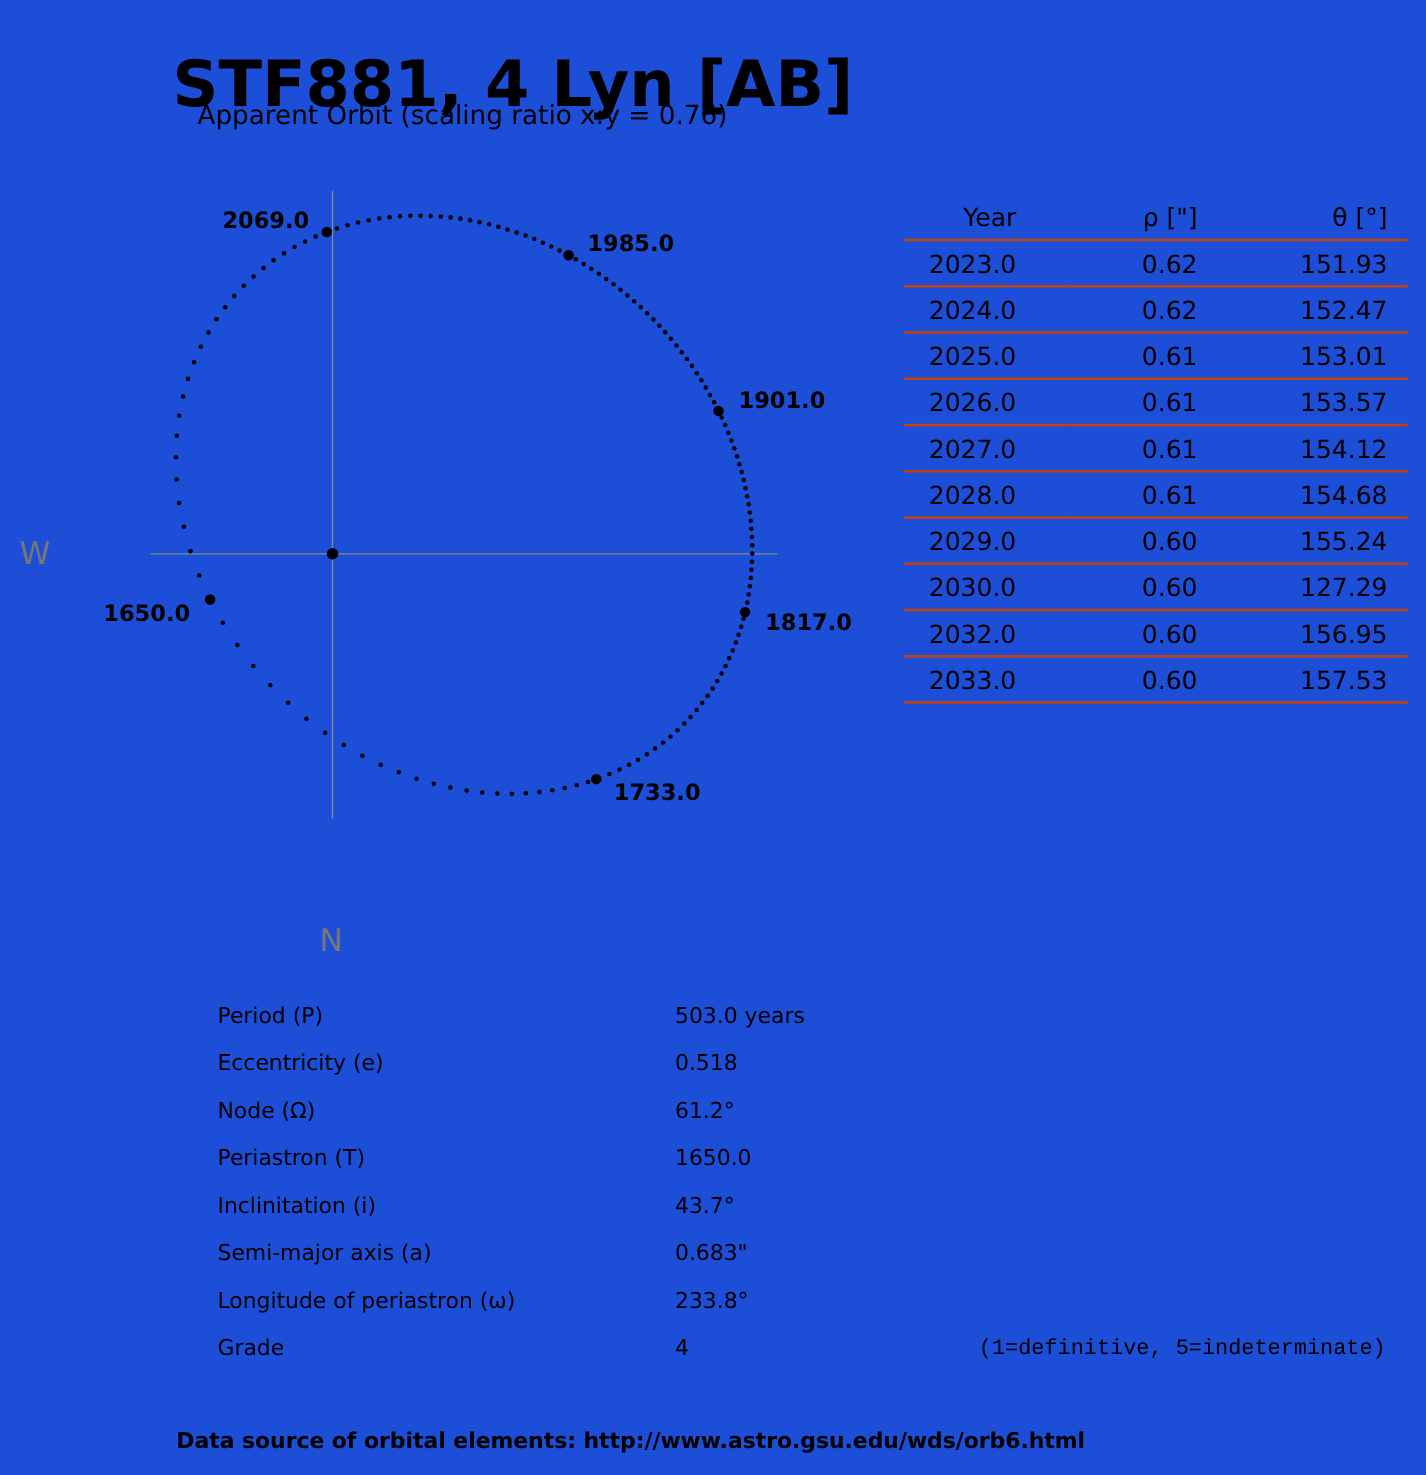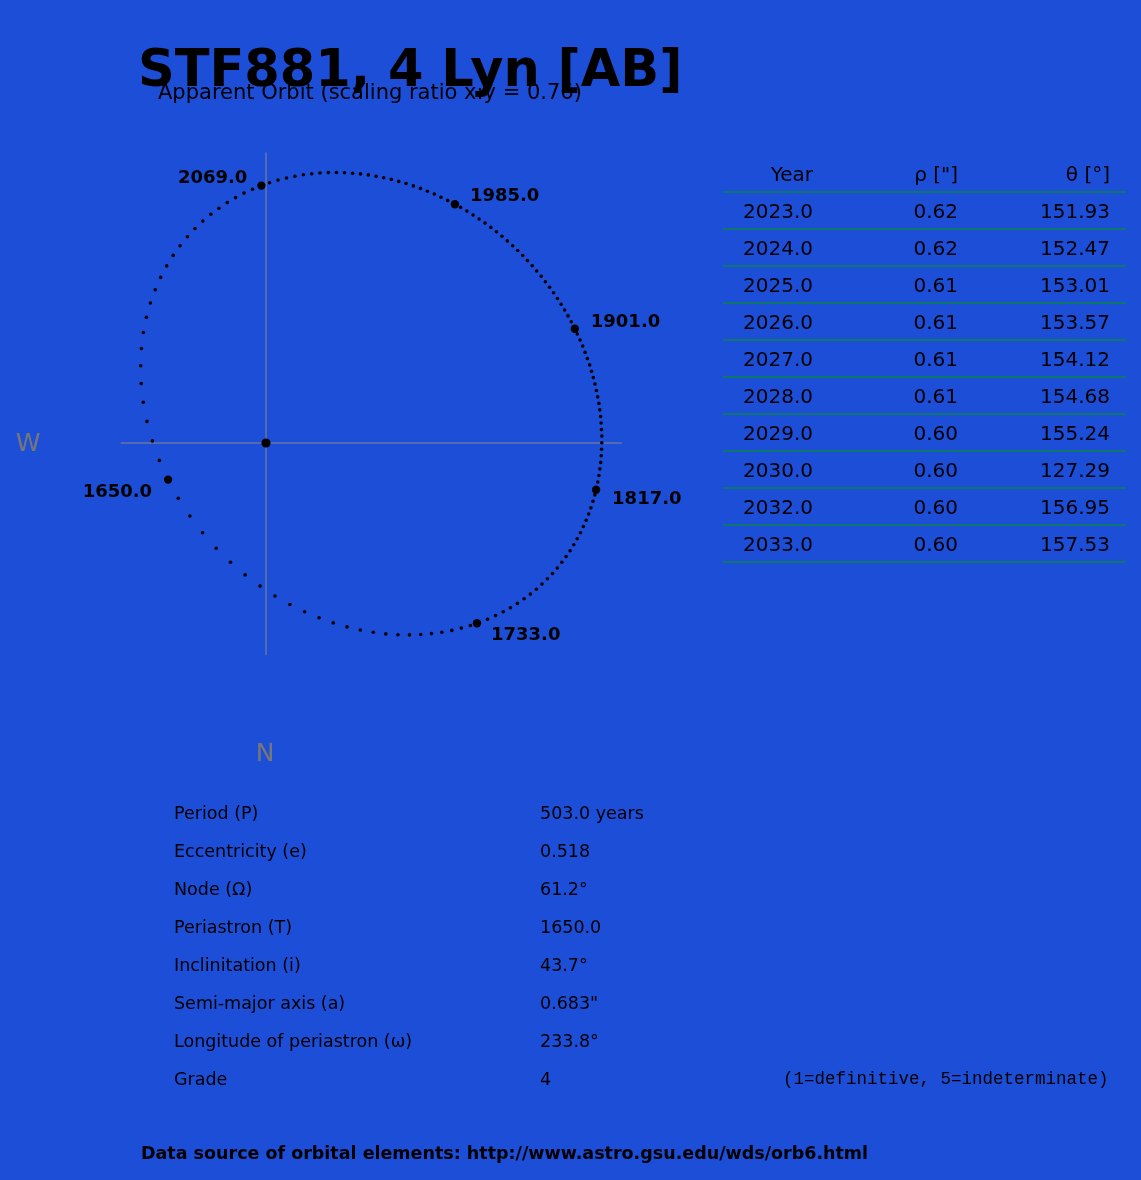--- a/index.html
+++ b/index.html
@@ -10,21 +10,21 @@
          line-height:1.15;letter-spacing:0;}
   .subtitle{position:absolute;left:134px;top:80px;font-size:21px;line-height:1.2;margin-left:24px;}
 
   #orbit-plot{position:absolute;left:0;top:0;}
   .epoch-label{font-size:18px;font-weight:bold;font-family:"DejaVu Sans",sans-serif;fill:#000;}
   .dir-label{font-size:25px;font-family:"DejaVu Sans",sans-serif;fill:#777777;}
 
   table.eph{position:absolute;left:723px;top:156px;width:403px;table-layout:fixed;
             border-collapse:collapse;font-size:20px;}
   .eph th,.eph td{box-sizing:border-box;font-weight:normal;text-align:right;
-                  height:37px;padding:0;border-bottom:2px solid #0f766e;white-space:nowrap;}
+                  height:37px;padding:0;border-bottom:2px solid #c2410c;white-space:nowrap;}
   .eph th{height:36px;}
   .eph th:nth-child(1),.eph td:nth-child(1){width:134px;padding-right:44px;}
   .eph th:nth-child(2),.eph td:nth-child(2){width:135px;padding-right:34px;}
   .eph th:nth-child(3),.eph td:nth-child(3){width:134px;padding-right:16px;}
 
   .elements{position:absolute;left:158px;top:794px;font-size:17.5px;}
   .element-row{position:relative;height:38px;line-height:38px;width:940px;}
   .el-label{position:absolute;left:16px;white-space:nowrap;}
   .el-value{position:absolute;left:382px;white-space:nowrap;}
   .el-note{position:absolute;left:625px;white-space:nowrap;font-family:Liberation Mono, monospace;}

